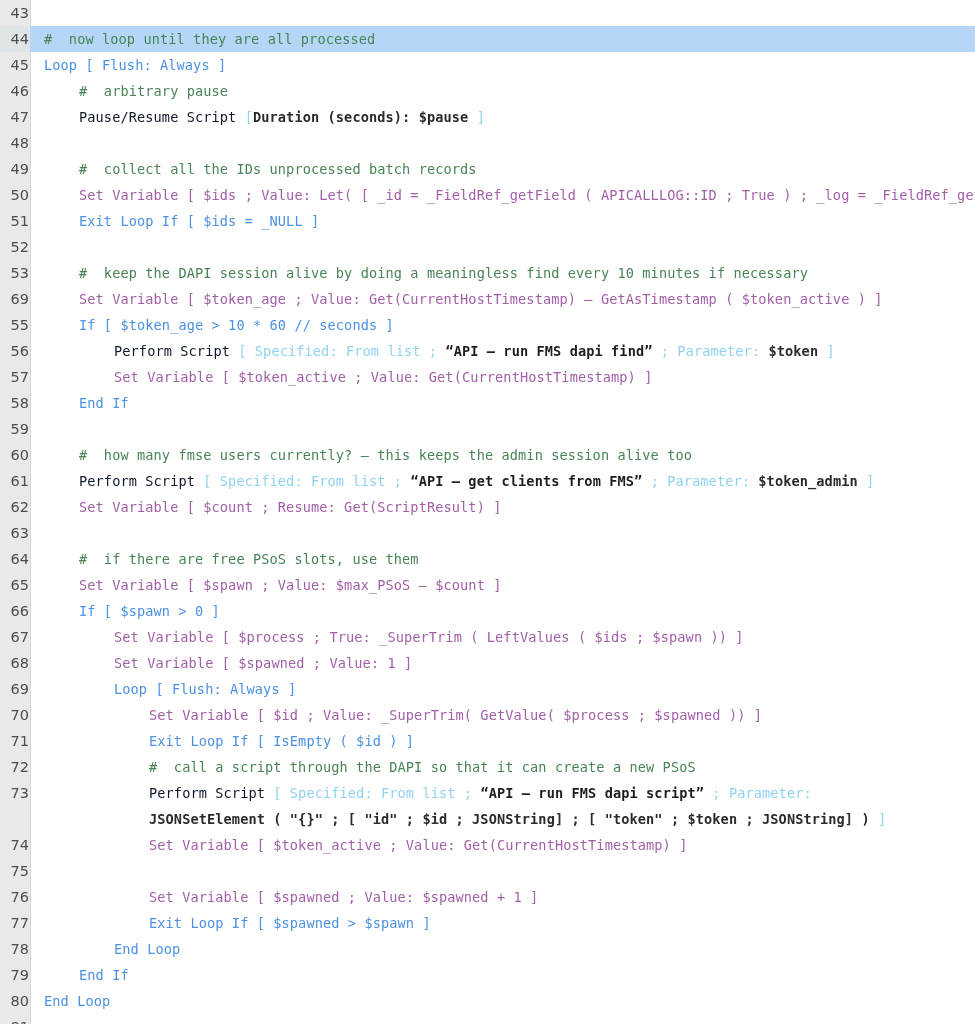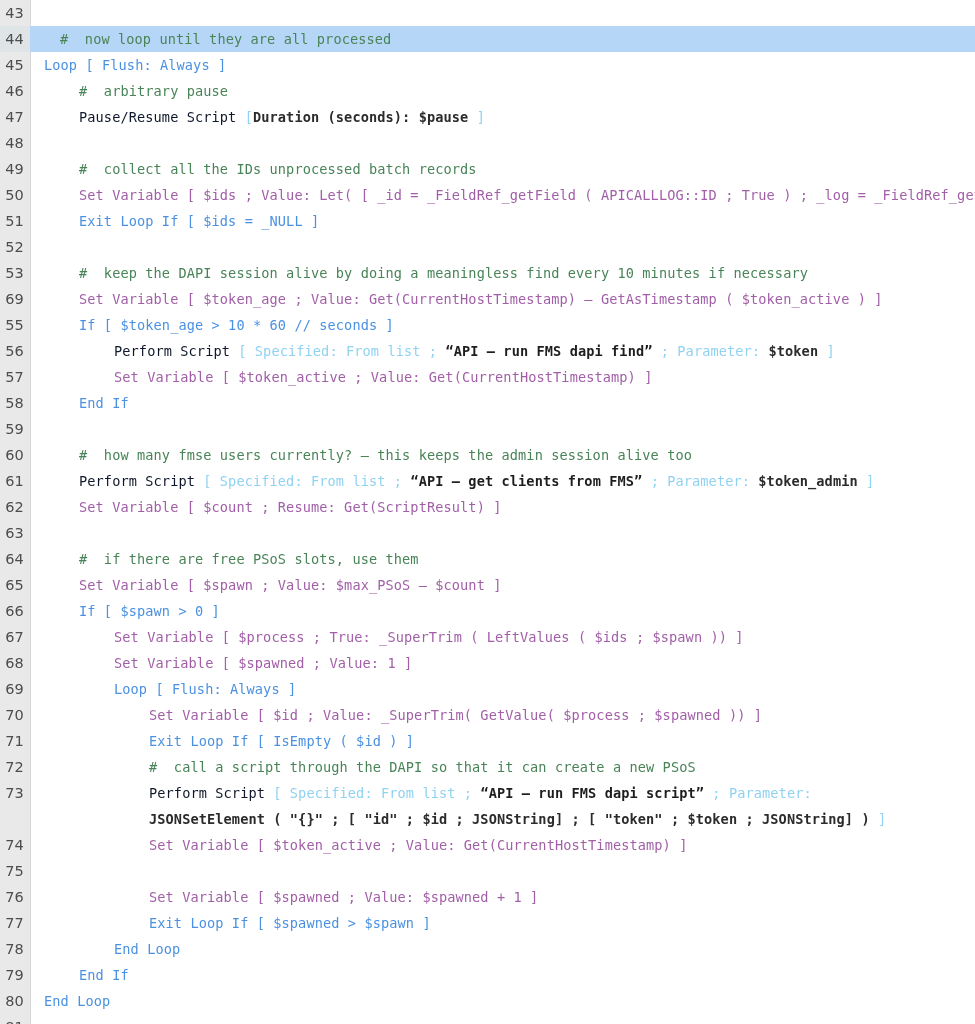--- a/index.html
+++ b/index.html
@@ -43,32 +43,31 @@
   .line {
     position: relative;
     display: flex;
     align-items: flex-start;
     min-height: 26px;
     line-height: 26px;
     white-space: nowrap;
   }
   .line.highlight {
     background: #b6d6f7;
-    gap: 16px;
   }
   .line.highlight .lineno {
     background: #dfe4e7;
   }
 
   .lineno {
     flex: 0 0 30px;
     width: 30px;
     box-sizing: border-box;
     padding-right: 1px;
-    text-align: center;
+    text-align: right;
     color: #4d4d4d;
     font-size: 14.5px;
     font-family: "DejaVu Sans", "Liberation Sans", sans-serif;
     line-height: 26px;
     user-select: none;
   }
 
   .code {
     flex: 1 1 auto;
     padding-left: 14px;

